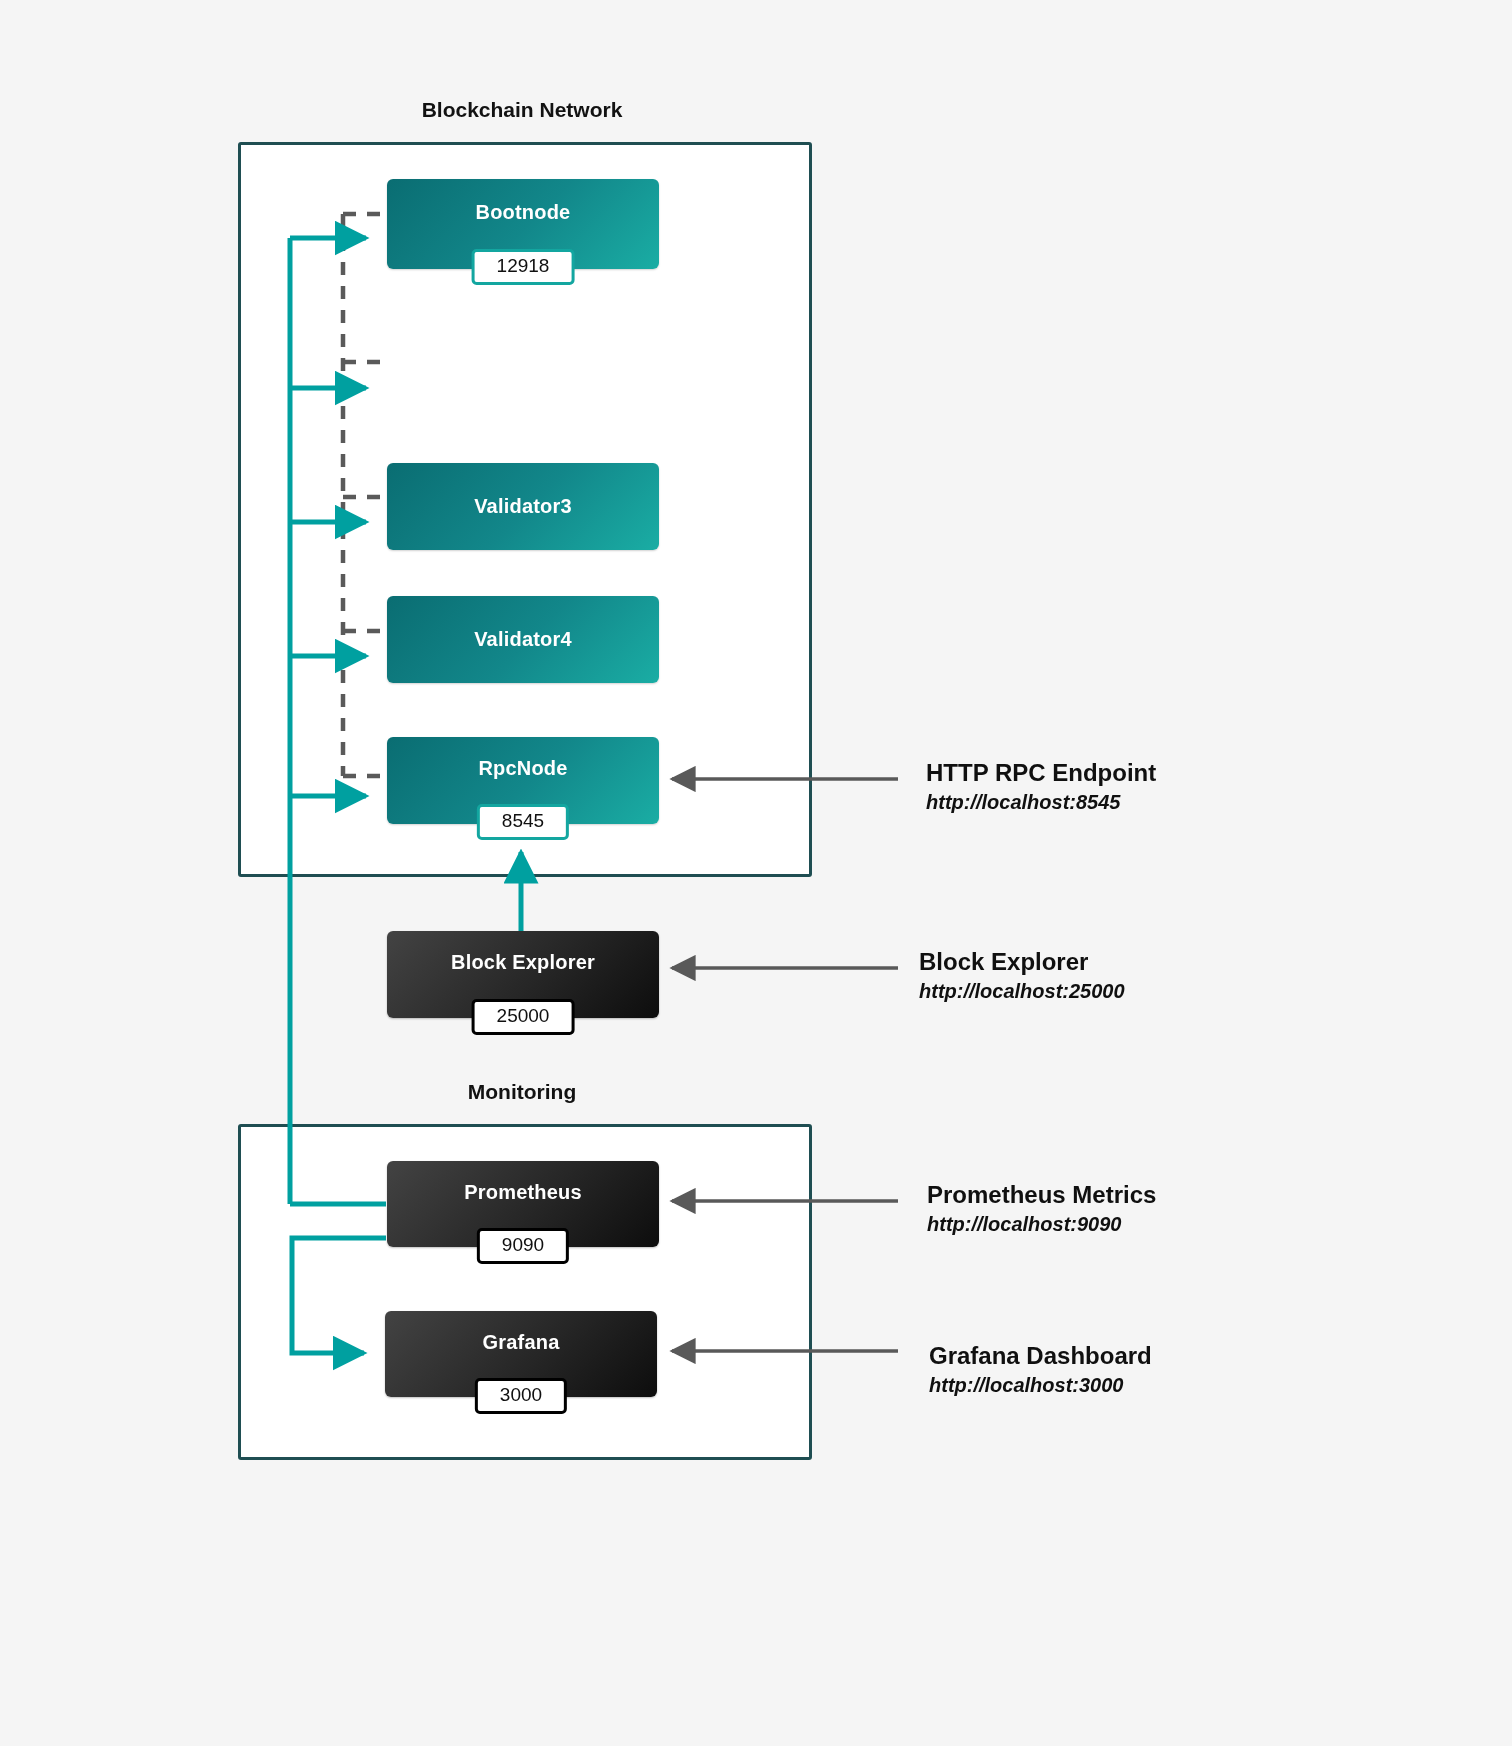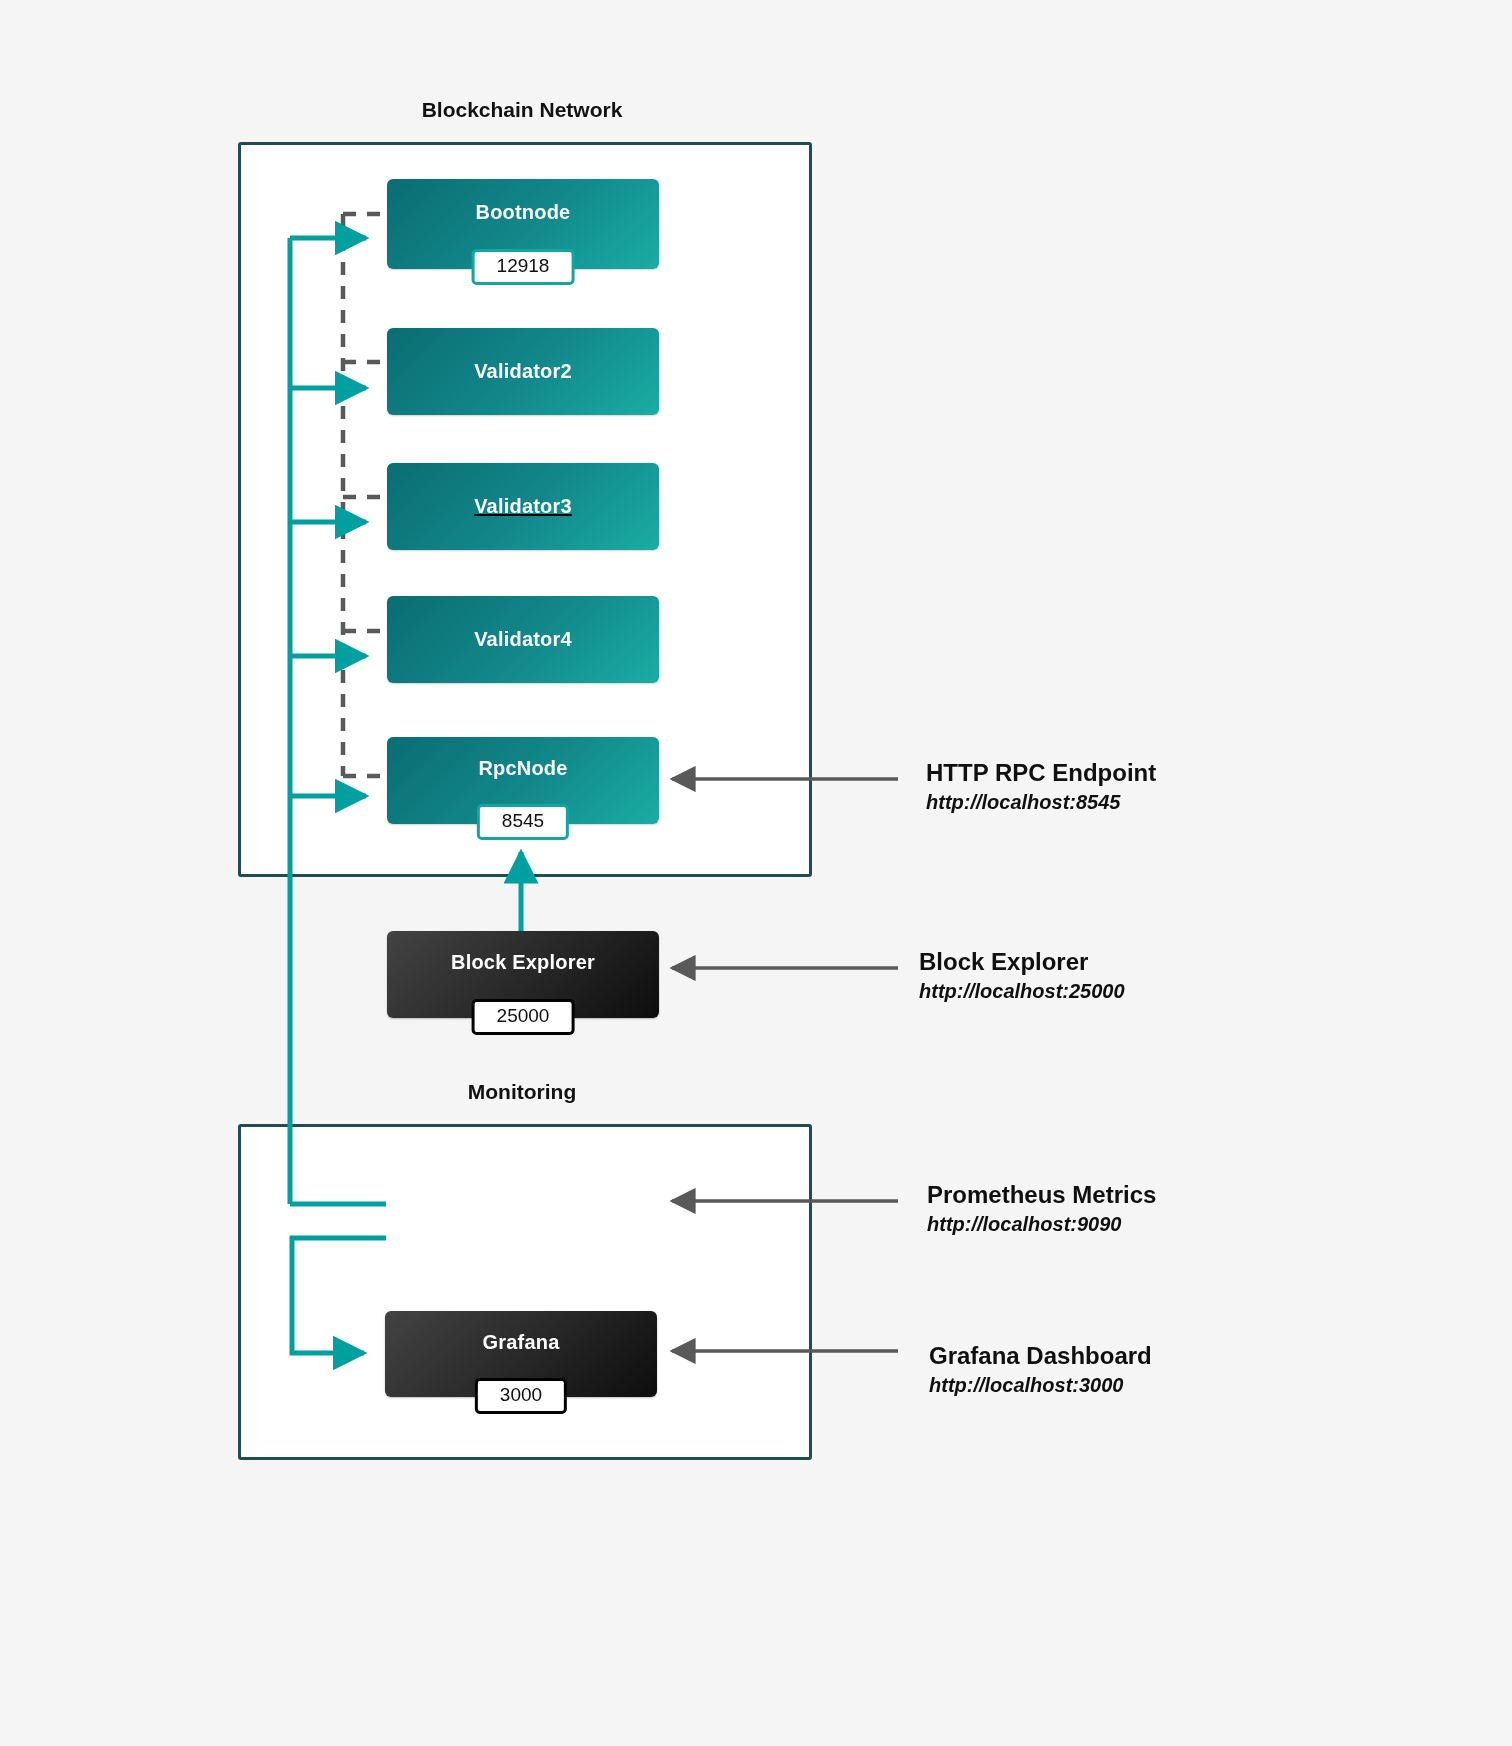--- a/index.html
+++ b/index.html
@@ -109,42 +109,43 @@
       <path d="M898,1201 L672,1201" marker-end="url(#grayArrow)"></path>
       <path d="M898,1351 L672,1351" marker-end="url(#grayArrow)"></path>
     </g>
   </svg>
 
   <div class="node teal has-port" style="left:387px;top:179px;width:272px;height:90px;">
     <span class="label">Bootnode</span>
     <span class="port" style="bottom:-16px;">12918</span>
   </div>
 
-  <div class="node teal" style="left:387px;top:328px;width:272px;height:87px;">
-    <span class="label">Validator2</span>
-  </div>
 
-  <div class="node teal" style="left:387px;top:463px;width:272px;height:87px;text-decoration:underline;">
+  <div class="node teal" style="left:387px;top:463px;width:272px;height:87px;">
     <span class="label">Validator3</span>
   </div>
 
   <div class="node teal" style="left:387px;top:596px;width:272px;height:87px;">
     <span class="label">Validator4</span>
   </div>
 
   <div class="node teal has-port" style="left:387px;top:737px;width:272px;height:87px;">
     <span class="label">RpcNode</span>
     <span class="port" style="bottom:-16px;">8545</span>
   </div>
 
   <div class="node dark has-port" style="left:387px;top:931px;width:272px;height:87px;">
     <span class="label">Block Explorer</span>
     <span class="port" style="bottom:-17px;">25000</span>
   </div>
 
+  <div class="node dark has-port" style="left:387px;top:1161px;width:272px;height:86px;">
+    <span class="label">Prometheus</span>
+    <span class="port" style="bottom:-17px;">9090</span>
+  </div>
 
   <div class="node dark has-port" style="left:385px;top:1311px;width:272px;height:86px;">
     <span class="label">Grafana</span>
     <span class="port" style="bottom:-17px;">3000</span>
   </div>
 
   <div class="anno" style="left:926px;top:757px;">
     <span class="t">HTTP RPC Endpoint</span>
     <span class="u">http://localhost:8545</span>
   </div>

